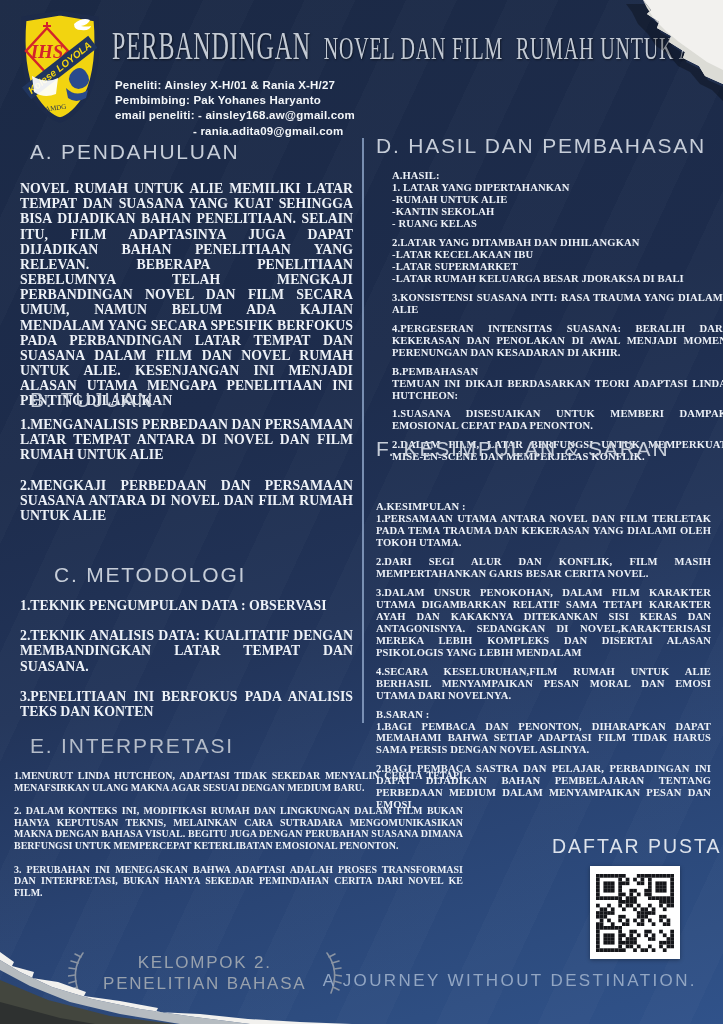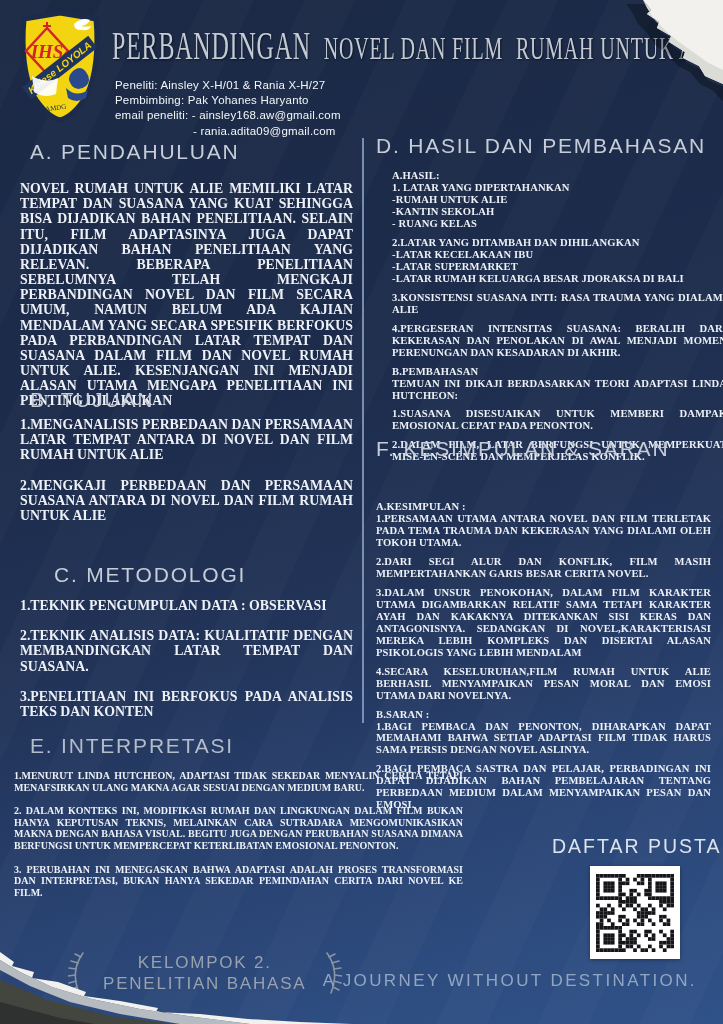--- a/index.html
+++ b/index.html
@@ -22,21 +22,21 @@
   
   .section-heading{position:absolute;color:#c6cdd8;font-size:21px;letter-spacing:1.8px;white-space:nowrap;}
   
   .body-text{font-family:"Liberation Serif",serif;font-weight:bold;color:#edf1f7;text-align:justify;}
   .colL{position:absolute;left:20px;width:333px;font-size:13.8px;line-height:1.1;}
   .colR{position:absolute;left:376px;width:335px;font-size:10.6px;line-height:1.13;letter-spacing:.1px;}
   .colE{position:absolute;left:14px;width:449px;font-size:10px;line-height:1.16;}
   .para{margin:0 0 7px 0;}
   .paraL{margin:0 0 15px 0;}
   .paraE{margin:0 0 12px 0;}
-  .line{margin:0;}
+  .line{margin:0;font-weight:bold;}
   .divider{position:absolute;left:362px;top:138px;width:2px;height:585px;background:#8fa6c9;opacity:.8;}
   
   .daftar-heading{position:absolute;left:552px;top:835px;color:#dde3ec;font-size:19.5px;letter-spacing:2px;white-space:nowrap;}
   .qr-box{position:absolute;left:590px;top:866px;width:90px;height:93px;background:#ffffff;
     display:flex;align-items:center;justify-content:center;box-shadow:0 1px 4px rgba(0,0,0,.35);}
   
   .group{position:absolute;left:68px;top:950px;display:flex;align-items:center;gap:15px;}
   .group-text{text-align:center;color:#98a1ad;letter-spacing:1.8px;font-size:17px;line-height:1.25;white-space:nowrap;}
   .motto{position:absolute;right:26px;top:971px;color:#92a6c3;font-size:17px;letter-spacing:2.4px;white-space:nowrap;}
   .laurel{width:20px;height:46px;}

